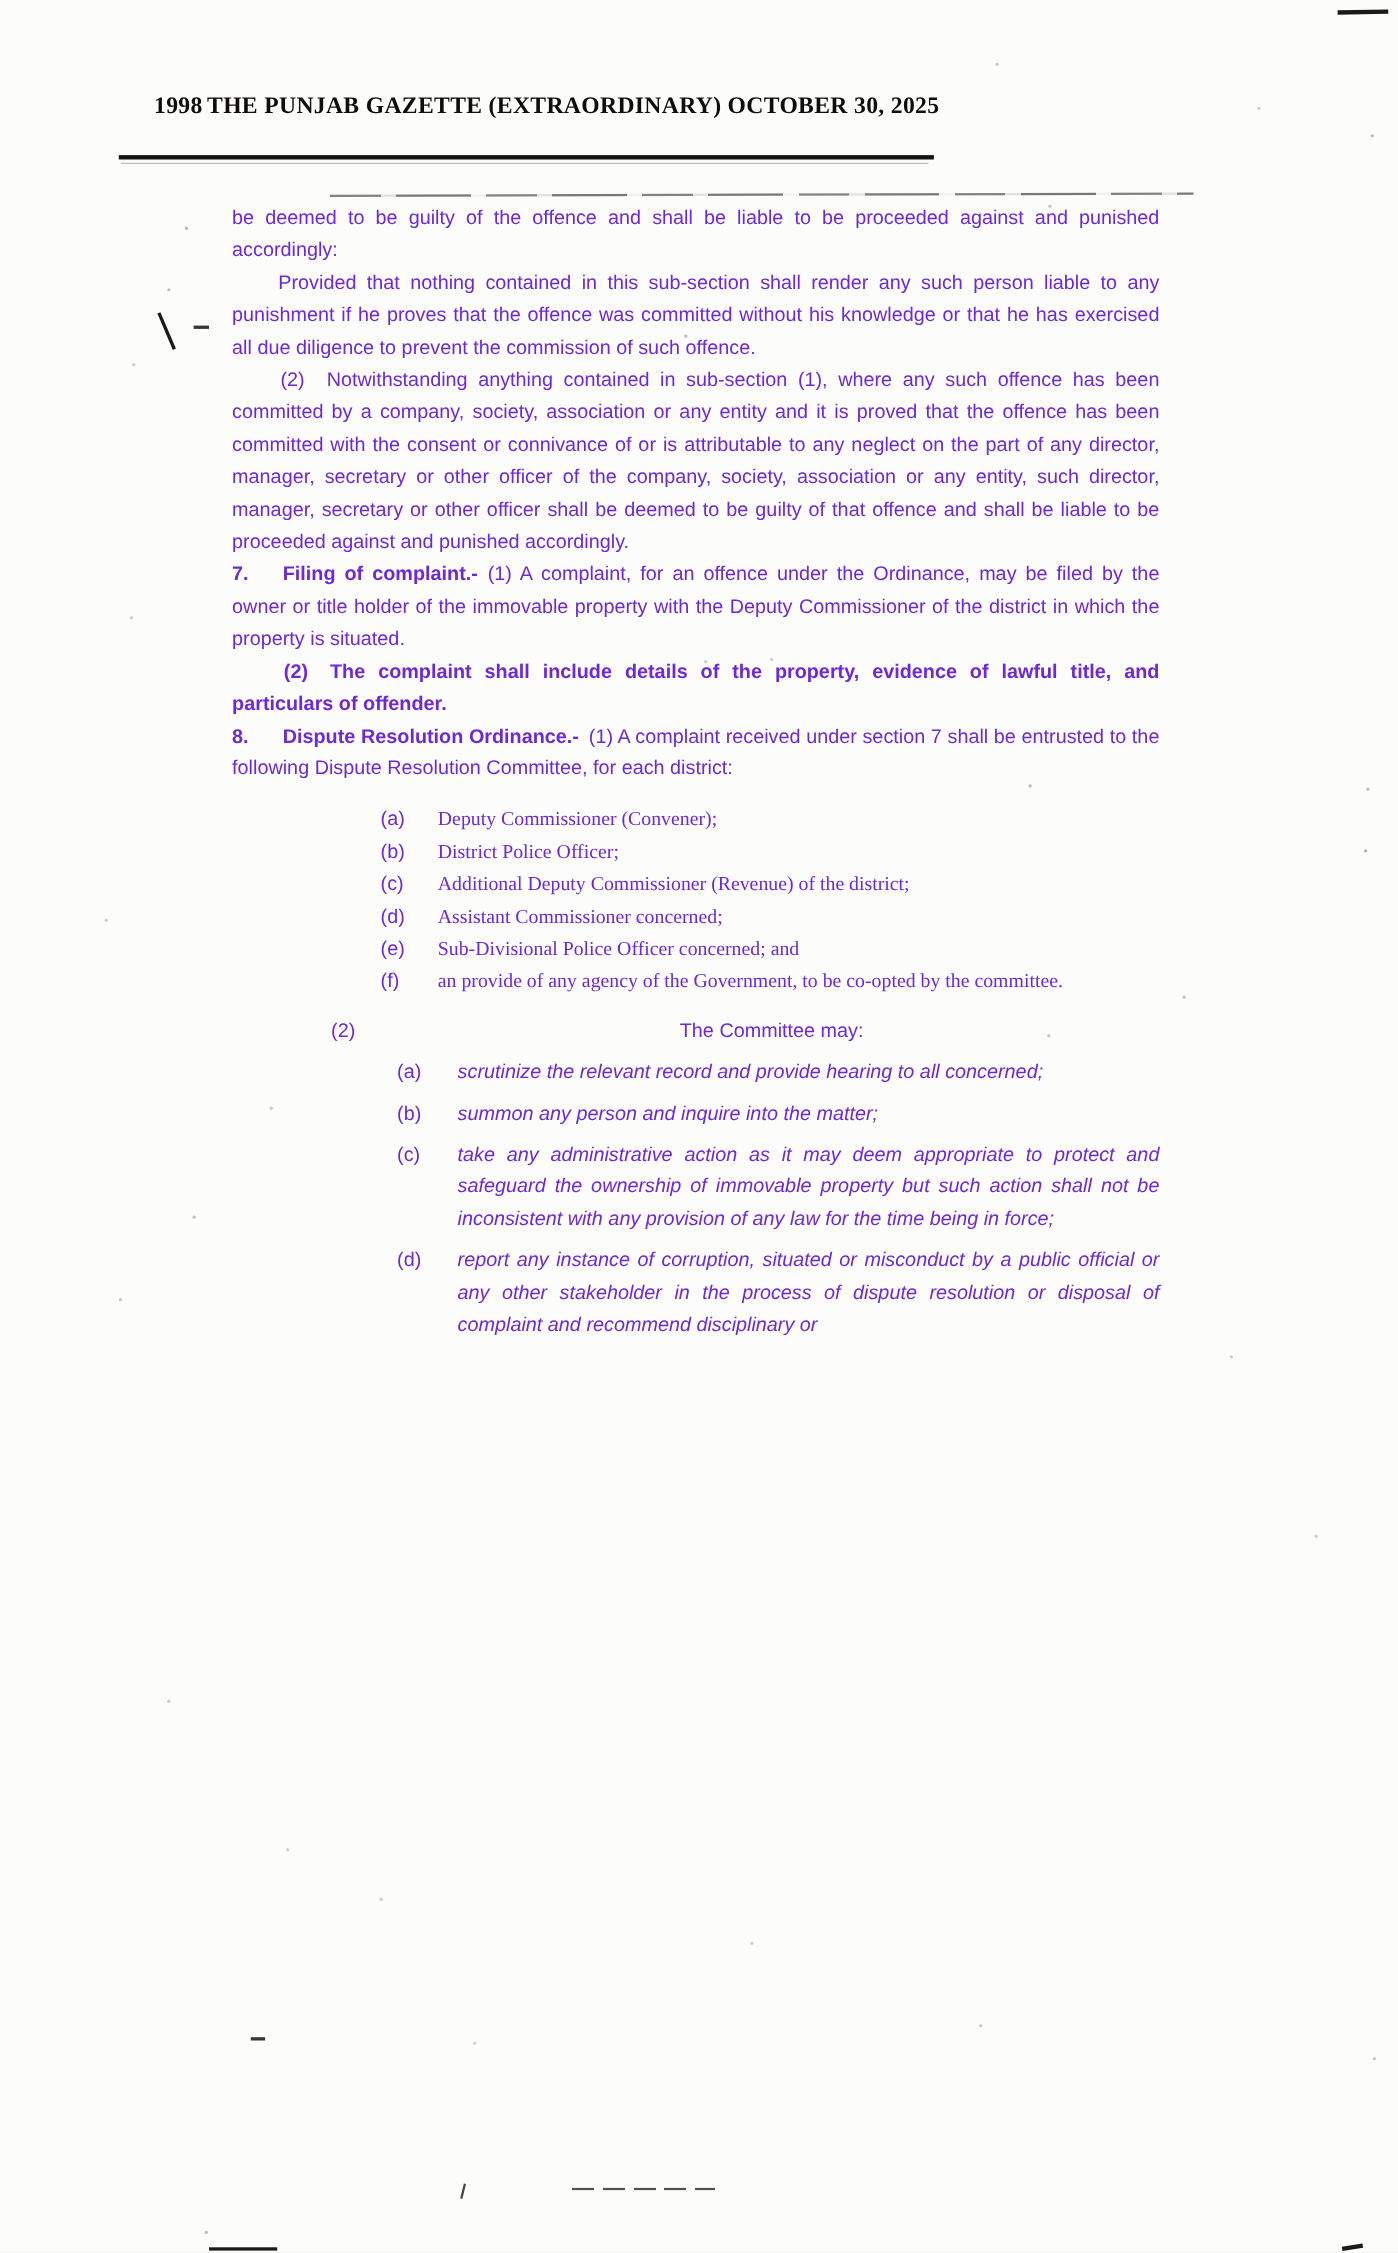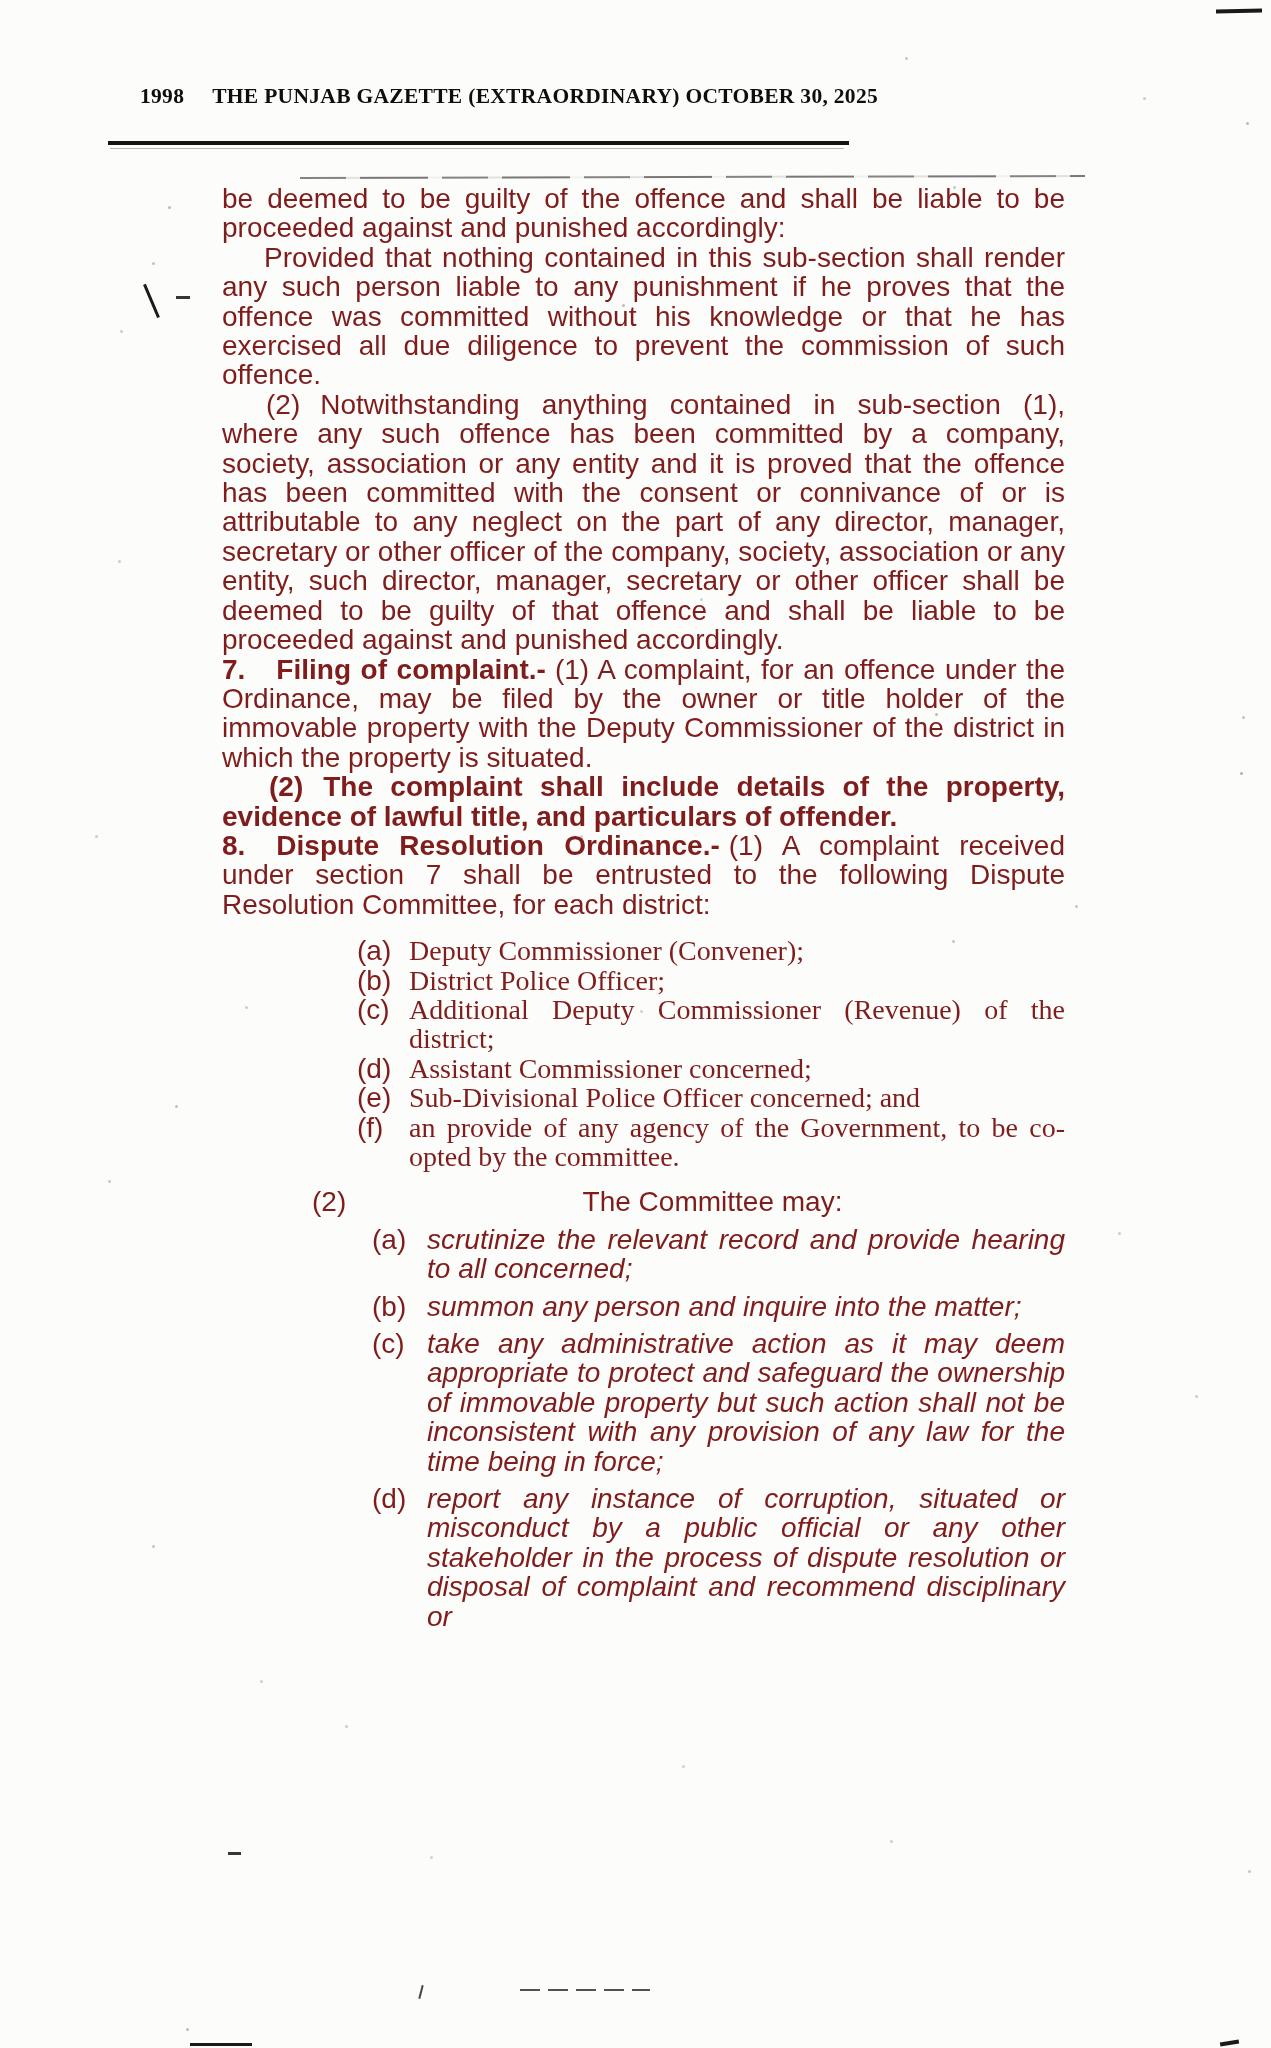--- a/index.html
+++ b/index.html
@@ -22,21 +22,21 @@
     position: absolute;
     top: 84px;
     left: 140px;
     font-family: "Liberation Serif", serif;
     font-weight: 700;
     font-size: 21.5px;
     letter-spacing: 0.3px;
     white-space: nowrap;
     color: #0f0e0c;
   }
-  .header .pageno { margin-right: 28px; }
+  .header .pageno { margin-right: 4px; }
 
   .rule-thick {
     position: absolute;
     top: 141px; left: 108px;
     width: 741px; height: 4px;
     background: #17140f;
   }
   .rule-thick::after {
     content: "";
     position: absolute;
@@ -52,26 +52,26 @@
     background: repeating-linear-gradient(90deg,
       rgba(35,32,27,0.55) 0 46px,
       rgba(35,32,27,0.12) 46px 60px,
       rgba(35,32,27,0.6) 60px 128px,
       rgba(35,32,27,0.05) 128px 142px);
   }
 
   
   .bodycol {
     position: absolute;
-    left: 222px; top: 184px;
+    left: 211px; top: 184px;
     width: 843px;
-    font-size: 28px;
+    font-size: 18px;
     line-height: 29.4px;
     text-align: justify;
-    color: #7f1d1d;
+    color: #6d28d9;
   }
   .bodycol p { margin: 0; }
 
   .p-proviso  { margin-top: 14px; text-indent: 42px; }
   .p-clause62 { margin-top: 15px; text-indent: 44px; }
   .p-sec7     { margin-top: 11px; }
   .p-clause72 { margin-top: 10px; text-indent: 47px; font-weight: bold; }
   .p-sec8     { margin-top: 16px; }
 
   .cl-lbl  { margin-right: 20px; }

